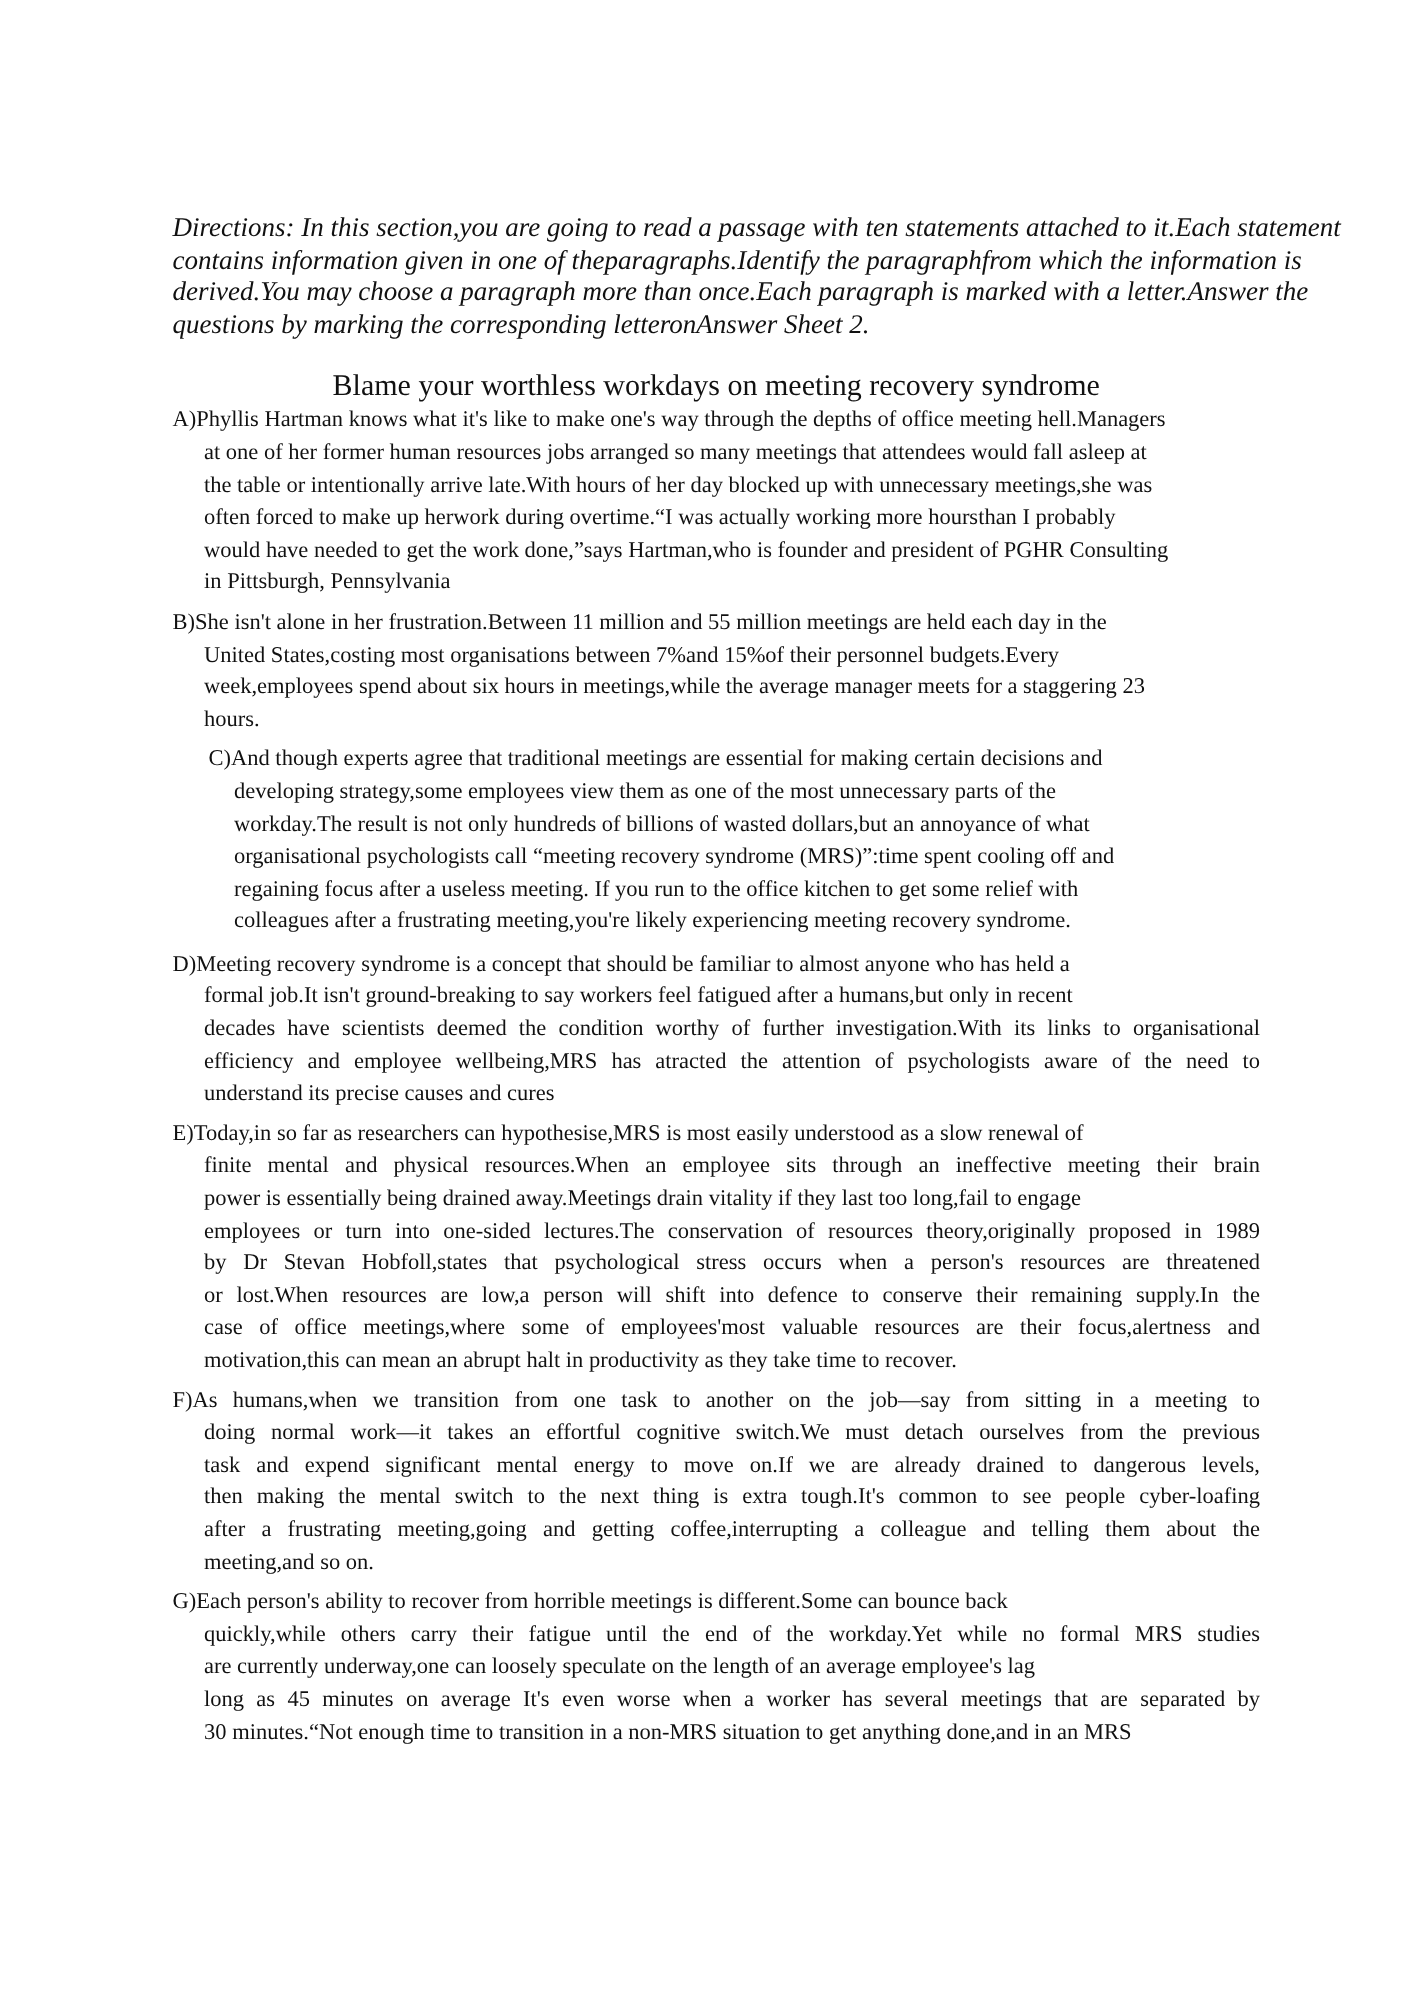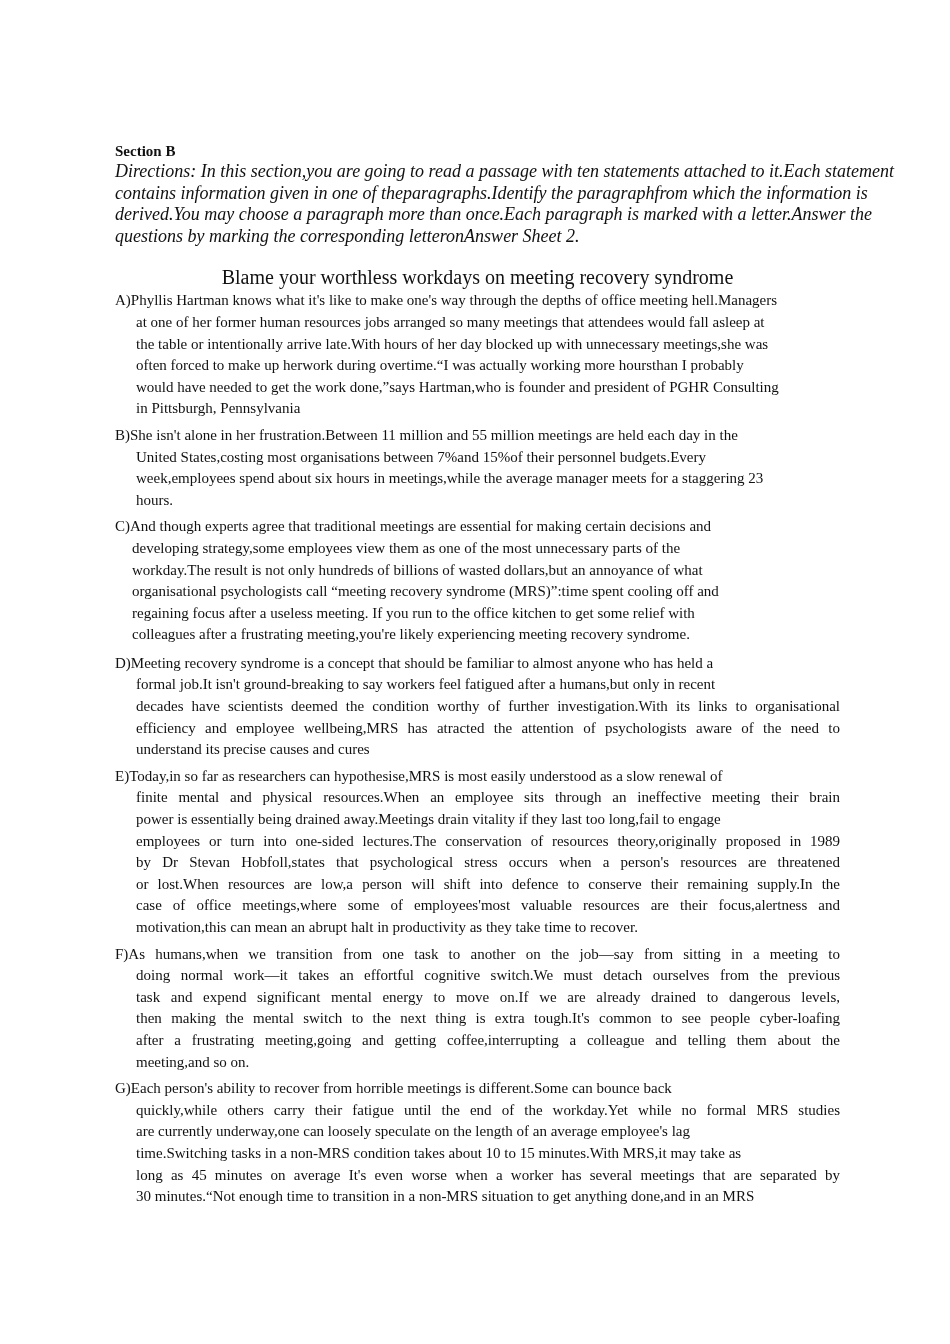--- a/index.html
+++ b/index.html
@@ -59,29 +59,28 @@
       white-space: nowrap;
       padding-left: 21px;
     }
     .para .line.first {
       padding-left: 0;
     }
     .para .line.just {
       text-align: justify;
       text-align-last: justify;
     }
-    .para.c .line { padding-left: 17px; }
+    .para.c .line { padding-left: 17px; margin-left: 24px; }
     .para.c .line.first { padding-left: 0; }
     .para.d { margin-top: 7px; }
   </style>
 </head>
 <body>
 
 <div class="page">
-  <p class="section-heading">Section  B</p>
 
   <div class="directions">
     <span class="line">Directions: In this section,you are going to read a passage with ten statements attached to it.Each statement</span>
     <span class="line">contains information given in one of theparagraphs.Identify the paragraphfrom which the information is</span>
     <span class="line">derived.You may choose a paragraph more than once.Each paragraph is marked with a letter.Answer the</span>
     <span class="line last">questions by marking the corresponding letteronAnswer Sheet 2.</span>
   </div>
 
   <p class="title">Blame  your  worthless  workdays  on  meeting  recovery  syndrome</p>
 
@@ -135,17 +134,16 @@
     <span class="line just">task and expend significant mental energy to move on.If we are already drained to dangerous levels,</span>
     <span class="line just">then making the mental switch to the next thing is extra tough.It's common to see people cyber-loafing</span>
     <span class="line just">after a frustrating meeting,going and getting coffee,interrupting a colleague and telling them about the</span>
     <span class="line">meeting,and  so  on.</span>
   </div>
 
   <div class="para g">
     <span class="line first">G)Each  person's  ability  to  recover  from  horrible  meetings  is  different.Some  can  bounce  back</span>
     <span class="line just">quickly,while others carry their fatigue until the end of the workday.Yet while no formal MRS studies</span>
     <span class="line">are  currently underway,one  can  loosely  speculate  on  the  length  of  an  average  employee's  lag</span>
-    <span class="line">time.Switching  tasks  in  a non-MRS  condition takes about  10 to  15 minutes.With MRS,it may take as</span>
     <span class="line just">long as 45 minutes on average It's even worse when a worker has several meetings that are separated by</span>
     <span class="line">30 minutes.“Not enough time to transition in a non-MRS situation to get anything done,and in an MRS</span>
   </div>
 </div>
 
 </body></html>

